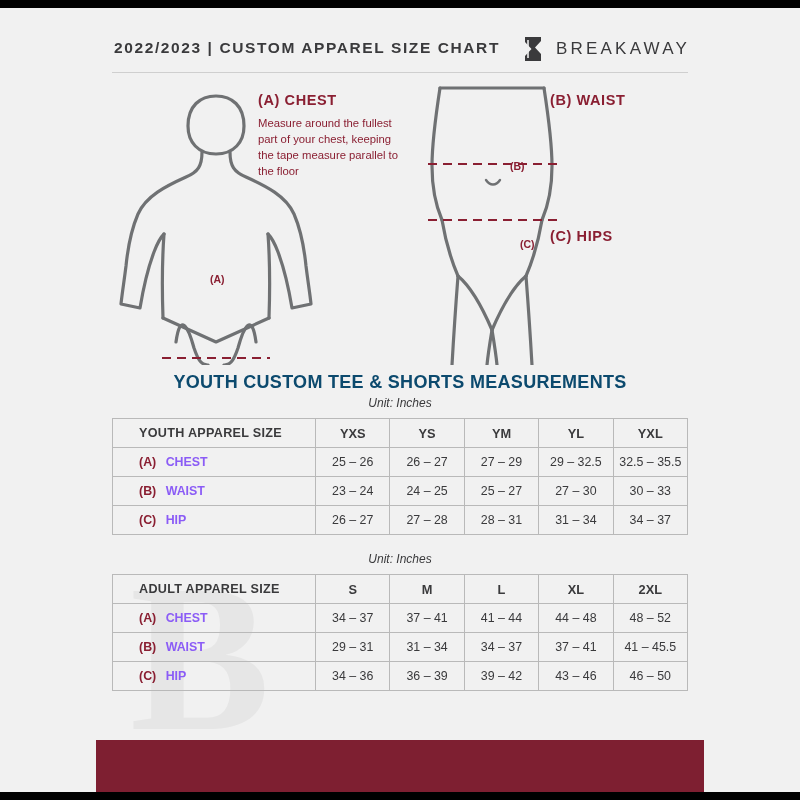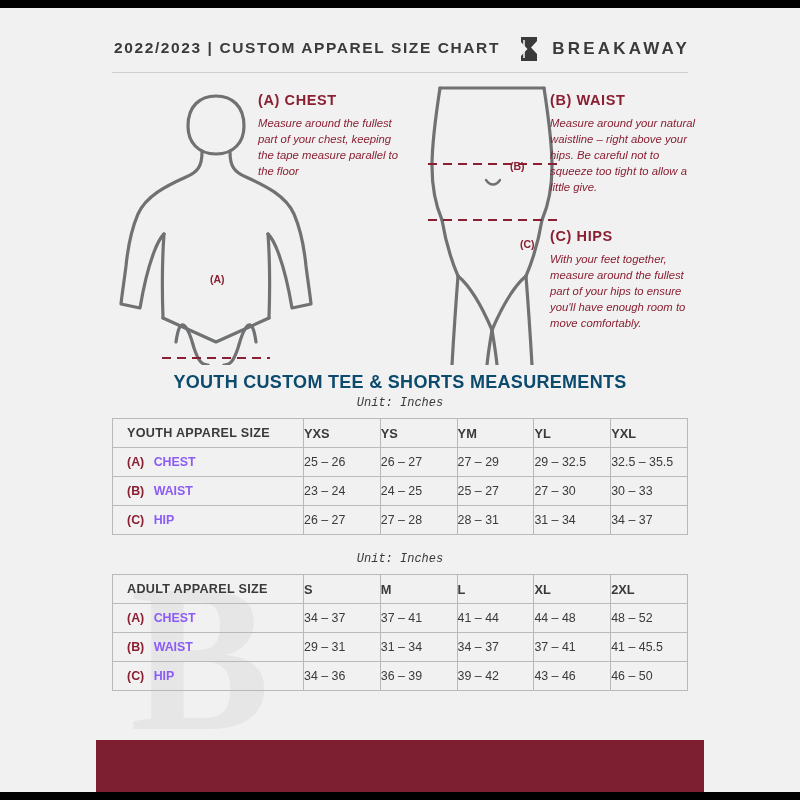--- a/index.html
+++ b/index.html
@@ -67,21 +67,21 @@
     align-items: center;
     gap: 12px;
   }
   .brand-mark {
     width: 22px;
     height: 26px;
     position: relative;
   }
   .brand-name {
     font-size: 17px;
-    font-weight: bold;
+    font-weight: normal;
     letter-spacing: 3.2px;
     color: #3a3a3c;
   }
   .header-rule {
     position: absolute;
     left: 112px;
     top: 64px;
     width: 576px;
     height: 1px;
     background: #cfcfcf;
@@ -101,21 +101,20 @@
   }
   .callout .c-title {
     font-size: 14.5px;
     font-weight: bold;
     letter-spacing: 0.6px;
     margin-bottom: 7px;
     color: #8a1f32;
   }
   .callout .c-body {
     font-size: 11.3px;
-    font-style: italic;
     line-height: 1.42;
     color: #8a1f32;
   }
   #callout-chest { left: 148px; top: 12px; width: 150px; }
   #callout-waist { left: 440px; top: 12px; width: 152px; }
   #callout-hips  { left: 440px; top: 148px; width: 152px; }
 
   .tag {
     position: absolute;
     font-size: 10.5px;
@@ -139,39 +138,38 @@
     color: #0c4a6e;
     letter-spacing: 0.3px;
   }
   .sec-unit {
     text-align: center;
     font-size: 12px;
     font-style: italic;
     color: #3a3a3c;
     margin-top: 3px;
     margin-bottom: 8px;
-    font-family: Liberation Mono, monospace;
   }
   table.size {
     border-collapse: collapse;
     width: 576px;
     table-layout: fixed;
   }
   table.size td, table.size th {
     border: 1px solid #b9b9b9;
     height: 28px;
     font-size: 12.4px;
     color: #3a3a3c;
-    text-align: left;
+    text-align: center;
     font-weight: normal;
     padding: 0;
   }
   table.size th.rowhead, table.size td.rowhead {
     text-align: left;
-    padding-left: 14px;
+    padding-left: 26px;
     width: 176px;
   }
   table.size thead th {
     font-weight: bold;
     font-size: 12.8px;
   }
   table.size thead th.rowhead {
     font-size: 12.6px;
     letter-spacing: 0.3px;
   }
@@ -285,26 +283,24 @@
       <span class="tag" style="left:400px; top:80px;">(B)</span>
       <span class="tag" style="left:410px; top:158px;">(C)</span>
 
       <div class="callout" id="callout-chest">
         <div class="c-title">(A) CHEST</div>
         <div class="c-body">Measure around the fullest part of your chest, keeping the tape measure parallel to the floor</div>
       </div>
 
       <div class="callout" id="callout-waist">
         <div class="c-title">(B) WAIST</div>
-        <div class="c-body">Measure around your natural waistline – right above your hips. Be careful not to squeeze too tight to allow a little give.</div>
       </div>
 
       <div class="callout" id="callout-hips">
         <div class="c-title">(C) HIPS</div>
-        <div class="c-body">With your feet together, measure around the fullest part of your hips to ensure you'll have enough room to move comfortably.</div>
       </div>
     </div>
 
     <div class="section" id="section-youth">
       <div class="sec-title">YOUTH CUSTOM TEE &amp; SHORTS MEASUREMENTS</div>
       <div class="sec-unit">Unit: Inches</div>
       <table class="size">
         <thead>
           <tr>
             <th class="rowhead">YOUTH APPAREL SIZE</th>

